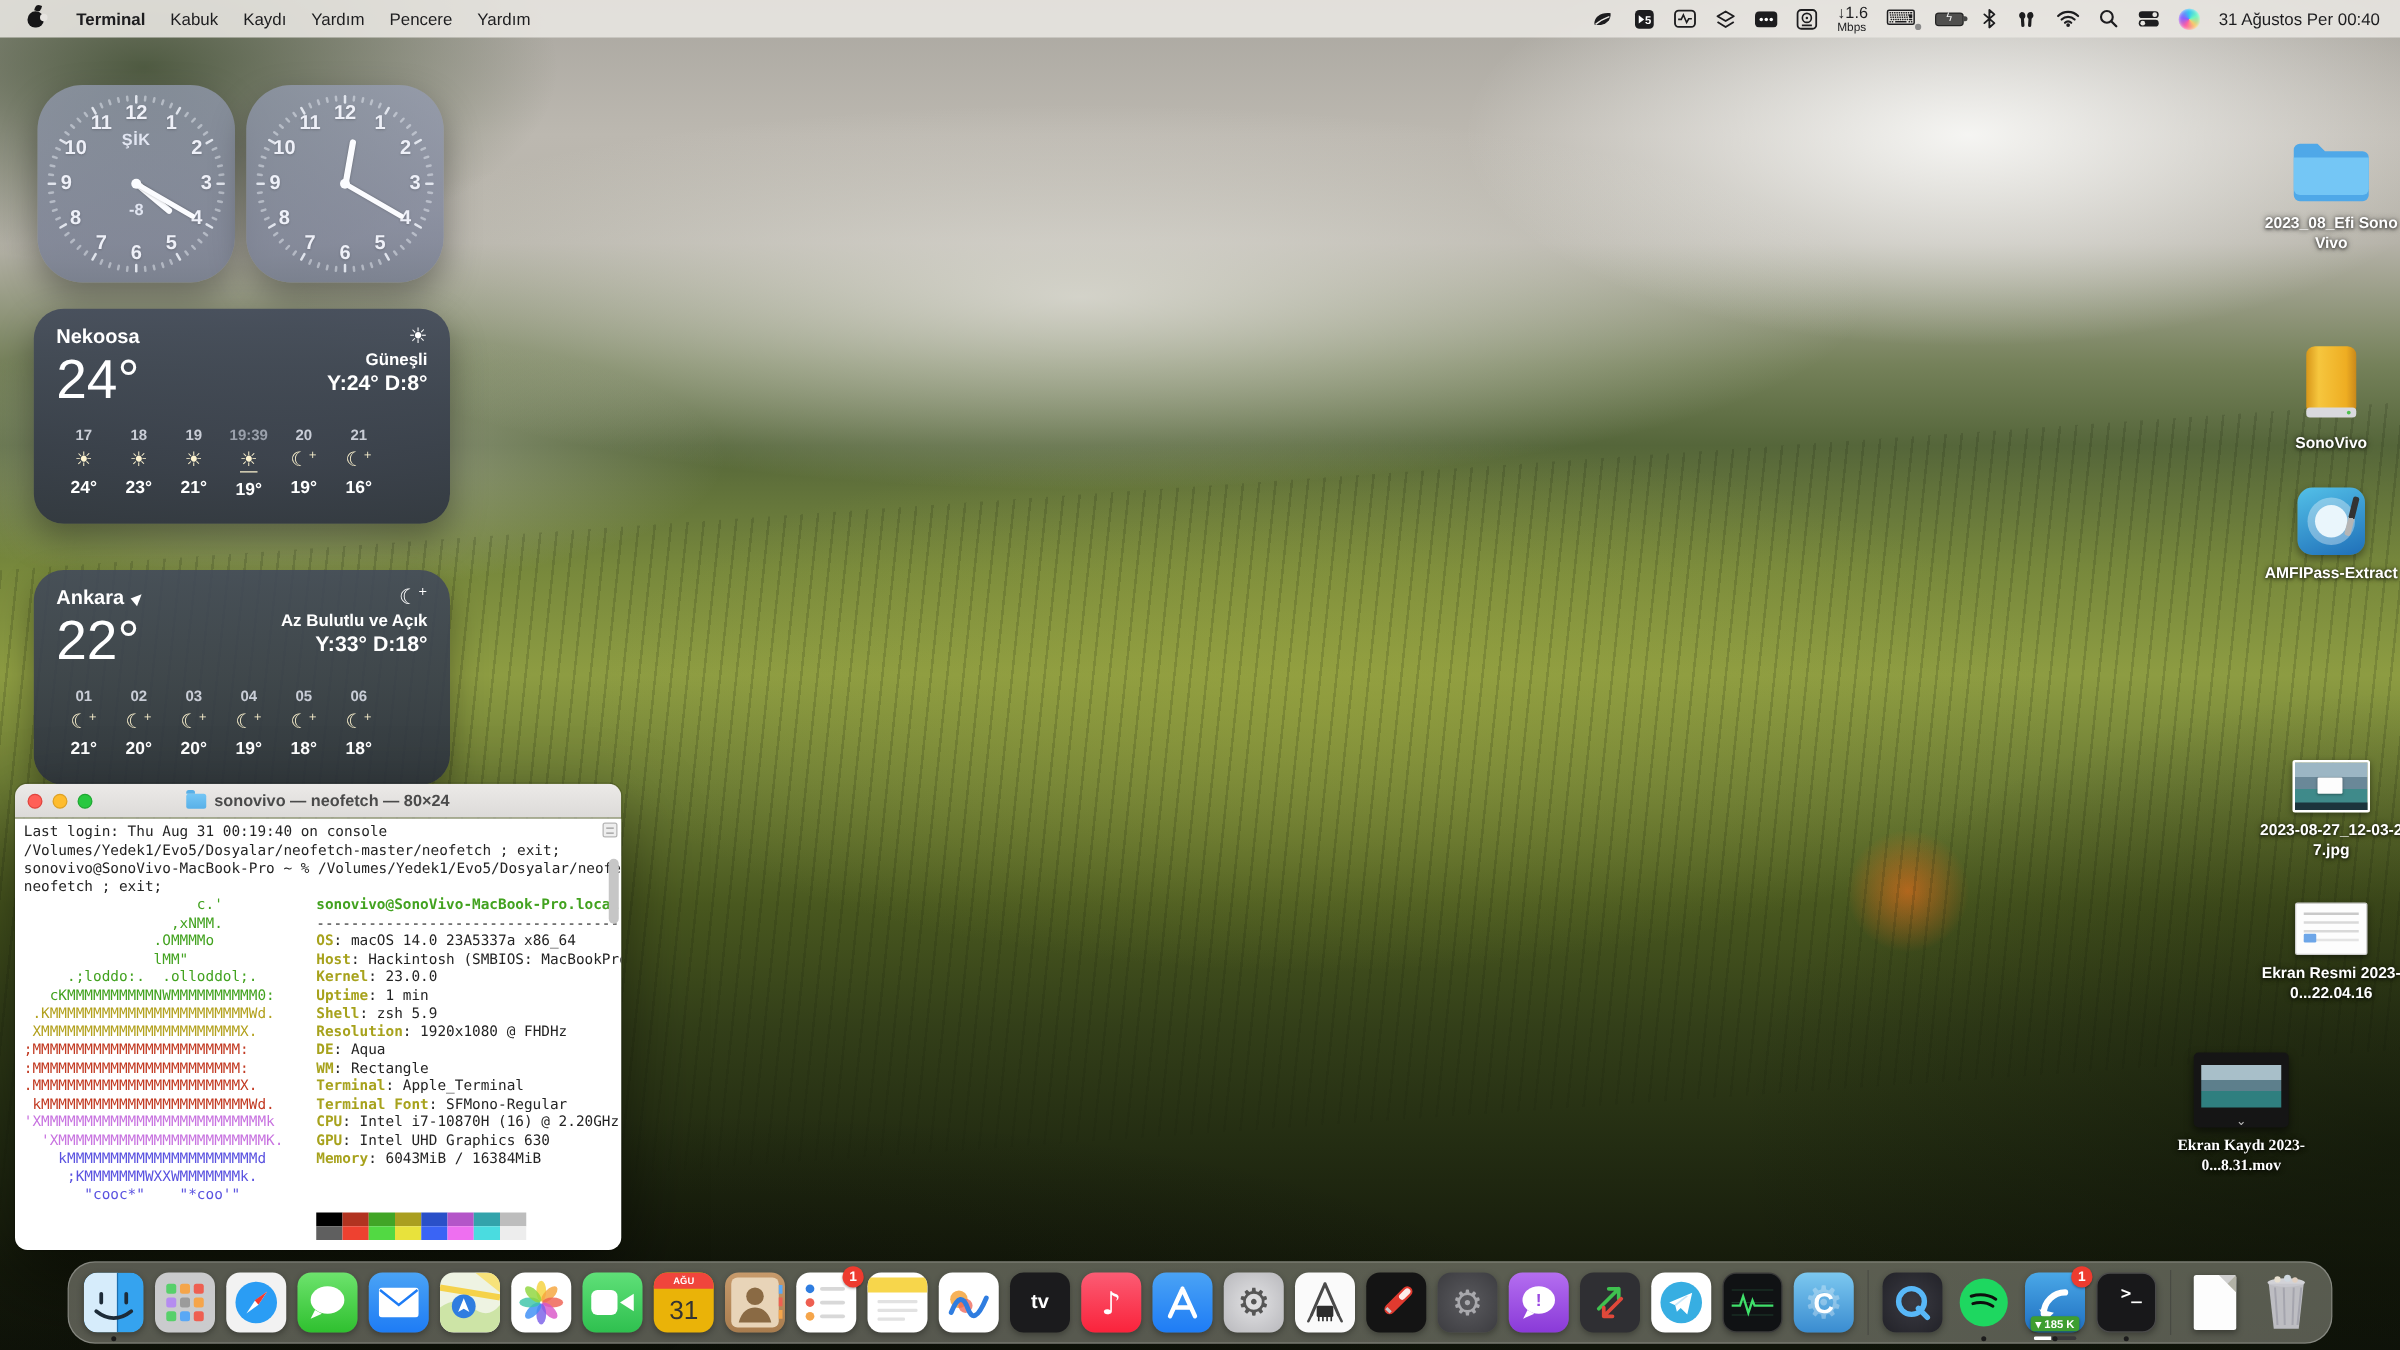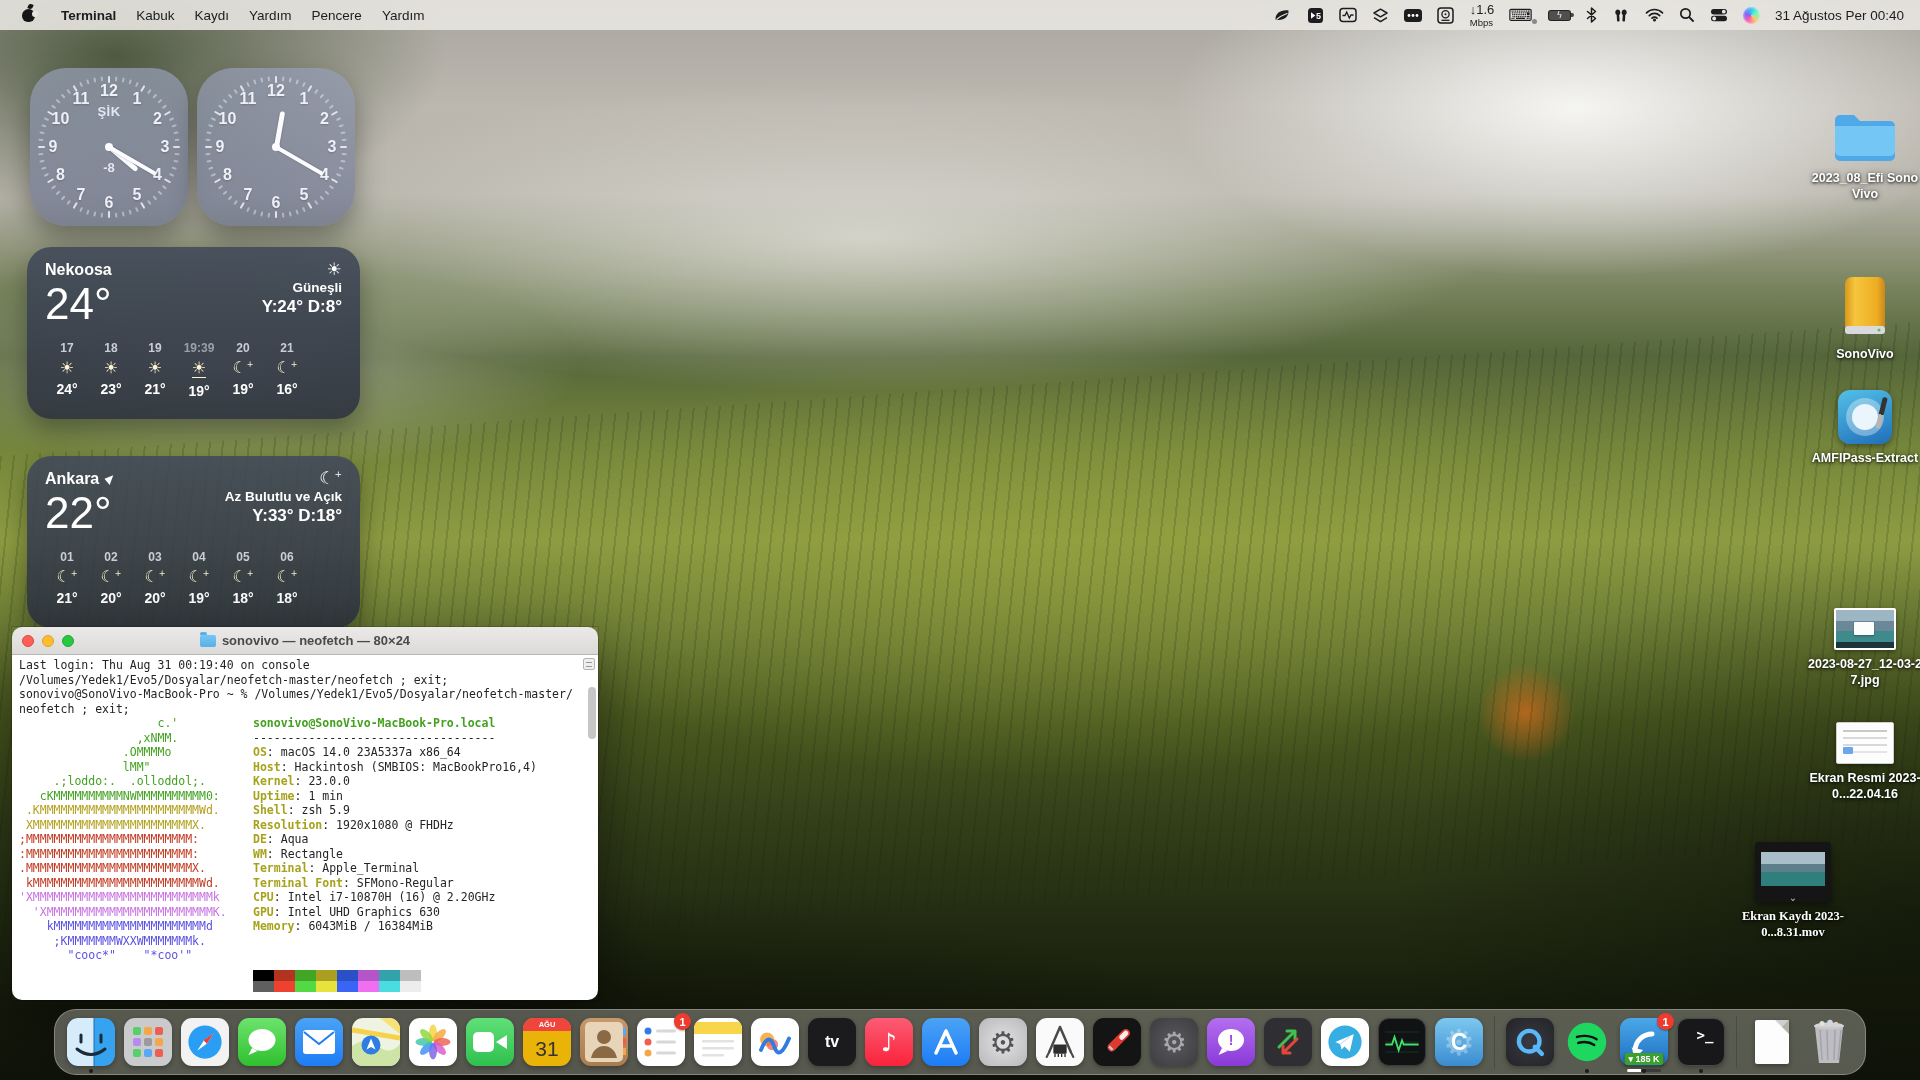--- a/index.html
+++ b/index.html
@@ -73,21 +73,21 @@
   .whours{display:flex;justify-content:flex-start;margin-top:14px;}
   .whour{display:flex;flex-direction:column;align-items:center;gap:5px;width:44px;}
   .wh-t{font-size:12px;font-weight:bold;color:#c9cdd6;}
   .wh-t.sunset{color:#9aa0ab;}
   .wh-i{font-size:16px;line-height:1;color:#fdf3cf;font-family:"DejaVu Sans",sans-serif;position:relative;}
   .wh-i.sunset{border-bottom:1.5px solid #fdf3cf;padding-bottom:1px;}
   .wh-temp{font-size:14px;font-weight:bold;}
   .locarrow{display:inline-block;width:0;height:0;border-left:9px solid #fff;border-top:3.5px solid transparent;border-bottom:5.5px solid transparent;transform:rotate(-40deg);margin-left:2px;}
 
   
-  .twin{position:absolute;left:12px;top:627px;width:586px;height:373px;border-radius:0;
+  .twin{position:absolute;left:12px;top:627px;width:485px;height:373px;border-radius:10px;
     box-shadow:0 25px 60px rgba(0,0,0,.5), 0 0 0 1px rgba(0,0,0,.15);}
   .ttitle{height:28px;background:linear-gradient(#eceae8,#dcdad8);border-bottom:1px solid #b9b7b5;border-radius:10px 10px 0 0;
     display:flex;align-items:center;padding:0 10px;position:relative;}
   .tlights{display:flex;gap:8px;}
   .tl{width:12px;height:12px;border-radius:50%;}
   .tl.r{background:#ff5f57;border:.5px solid #e0443d;}
   .tl.y{background:#febc2e;border:.5px solid #dea123;}
   .tl.g{background:#28c840;border:.5px solid #1fa832;}
   .ttext{position:absolute;left:0;right:0;text-align:center;font-size:13px;font-weight:bold;color:#4a4a4a;display:flex;justify-content:center;align-items:center;gap:6px;pointer-events:none;}
   .tfolder{display:inline-block;width:16px;height:12px;background:linear-gradient(#74c6f5,#58b0e8);border-radius:2px;position:relative;}

